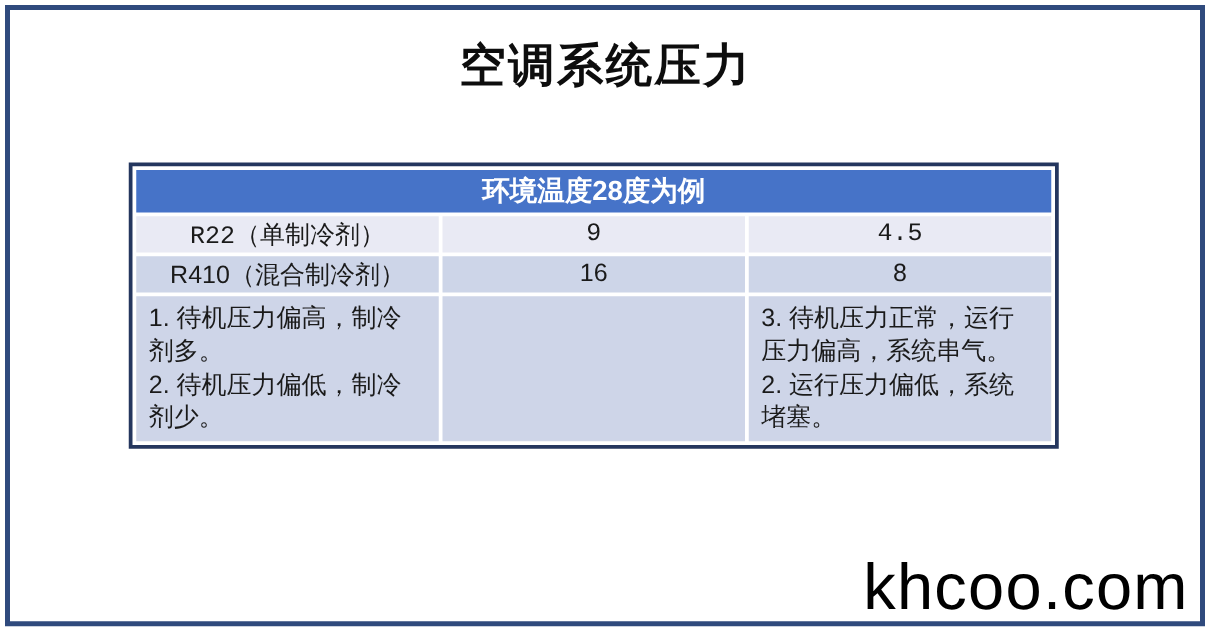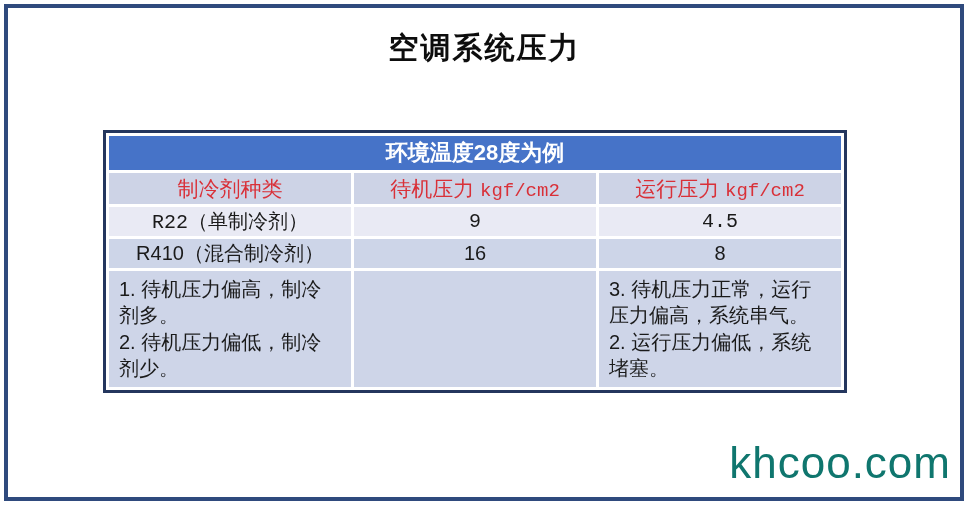--- a/index.html
+++ b/index.html
@@ -6,21 +6,21 @@
   body{
     width:969px;height:508px;position:relative;background:#ffffff;
     font-family:"Liberation Sans","DejaVu Sans",sans-serif;overflow:hidden;
   }
   .frame{
     position:absolute;left:4px;top:4px;right:5px;bottom:7px;
     border:4px solid #2F4A7D;background:#ffffff;box-sizing:border-box;
   }
   .title{
     position:absolute;top:28px;left:0;width:100%;margin:0;
-    text-align:center;font-size:30px;font-weight:bold;color:#0d0d0d;
+    text-align:center;font-size:37px;font-weight:bold;color:#0d0d0d;
     letter-spacing:2px;
   }
   .table-wrap{
     position:absolute;left:103px;top:110px;width:744px;
     border:3px solid #24365E;background:#ffffff;box-sizing:border-box;margin-top:20px;
   }
   table{
     width:100%;border-collapse:separate;border-spacing:3px;table-layout:fixed;
   }
   td{
@@ -36,52 +36,39 @@
   .unit{
     font-family:"Liberation Mono","DejaVu Sans Mono",monospace;font-size:19px;
   }
   tr.band-light td{background:#E9EAF4;height:29px;font-family:Liberation Mono, monospace;}
   tr.band-dark td{background:#CDD5E8;height:29px;text-align:center;}
   tr.notes td{
     background:#CED5E8;height:97px;text-align:left;vertical-align:top;
     padding:5px 10px;font-size:20px;line-height:1.32;
   }
   .watermark{
-    position:absolute;right:18px;bottom:20px;font-size:44px;color:#0f766e;
+    position:absolute;right:18px;bottom:8px;font-size:52px;color:#000000;
     letter-spacing:1px;
   }
 </style>
 </head>
 <body>
 
 <div>
   <div class="frame"></div>
 
   <h1 class="title">空调系统压力</h1>
 
   <div class="table-wrap">
     <table>
       <tbody>
         <tr>
           <td colspan="3" class="caption">环境温度28度为例</td>
         </tr>
 
-        <tr class="colhead">
-          <td>
-            <span>制冷剂种类</span>
-          </td>
-          <td>
-            <span>待机压力</span>
-            <span class="unit">kgf/cm2</span>
-          </td>
-          <td>
-            <span>运行压力</span>
-            <span class="unit">kgf/cm2</span>
-          </td>
-        </tr>
 
         <tr class="band-light">
           <td>R22（单制冷剂）</td>
           <td>9</td>
           <td>4.5</td>
         </tr>
 
         <tr class="band-dark">
           <td>R410（混合制冷剂）</td>
           <td>16</td>

